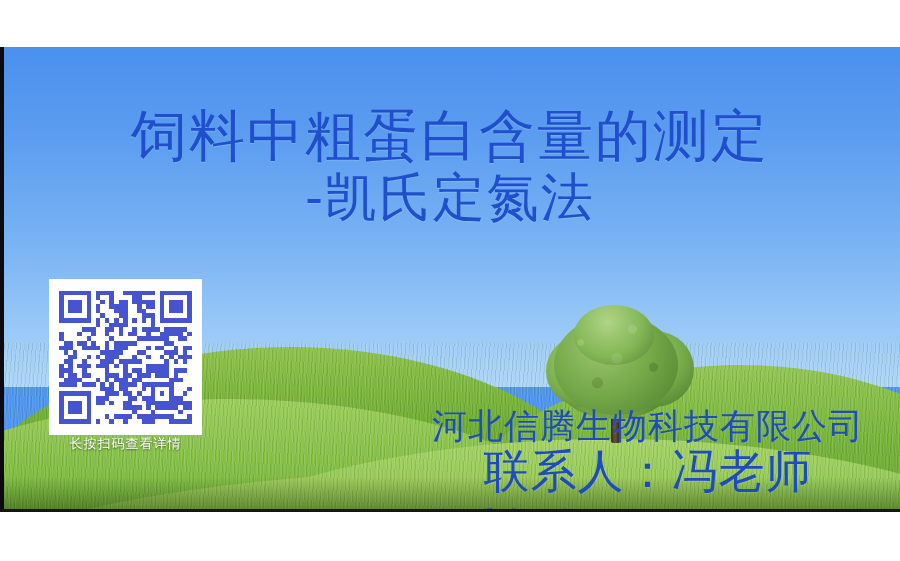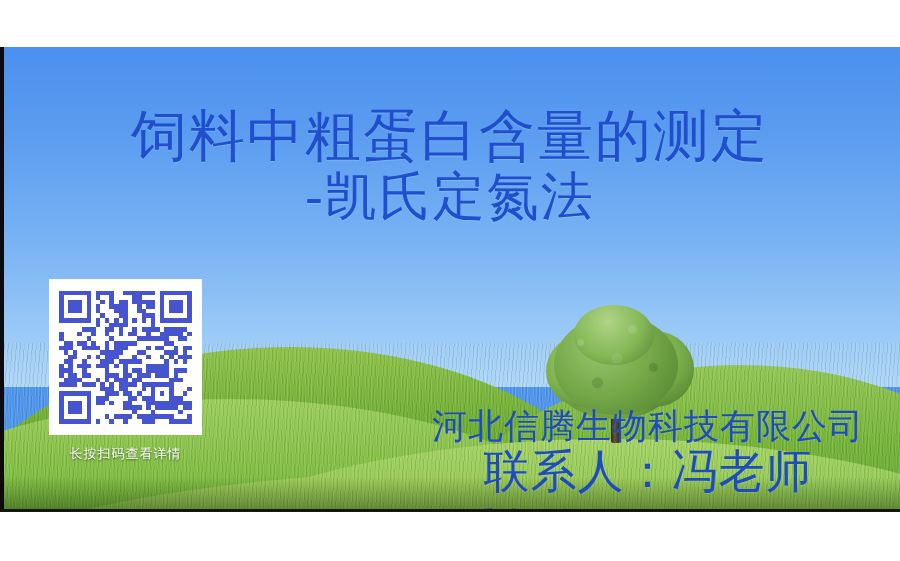--- a/index.html
+++ b/index.html
@@ -212,21 +212,21 @@
   .title-line {
     font-family: "DejaVu Serif", "Liberation Serif", serif;
     color: #1f4fcc;
     font-weight: 400;
     line-height: 1.05;
     letter-spacing: 2px;
     text-shadow: 0 1px 1px rgba(255,255,255,.18);
     white-space: nowrap;
   }
   #title-line-1 { font-size: 56px; }
-  #title-line-2 { font-size: 52px; margin-top: 4px; font-family: Liberation Serif, serif; }
+  #title-line-2 { font-size: 52px; margin-top: 4px; }
 
   
   #qr-block {
     position: absolute;
     left: 49px;
     top: 232px;
     width: 153px;
     z-index: 25;
   }
   #qr-card {
@@ -242,21 +242,20 @@
   #qr-grid {
     width: 133px;
     height: 133px;
     display: grid;
     grid-template-columns: repeat(29, 1fr);
     grid-template-rows: repeat(29, 1fr);
   }
   #qr-grid i { display: block; }
   #qr-grid i.on { background: #4654cf; }
   #qr-caption {
-    margin-top: 10px;
     width: 153px;
     text-align: center;
     color: #ffffff;
     font-size: 13px;
     font-family: "DejaVu Sans", "Liberation Sans", sans-serif;
     letter-spacing: 1px;
     text-shadow: 0 1px 2px rgba(0,0,0,.55);
   }
 
   

